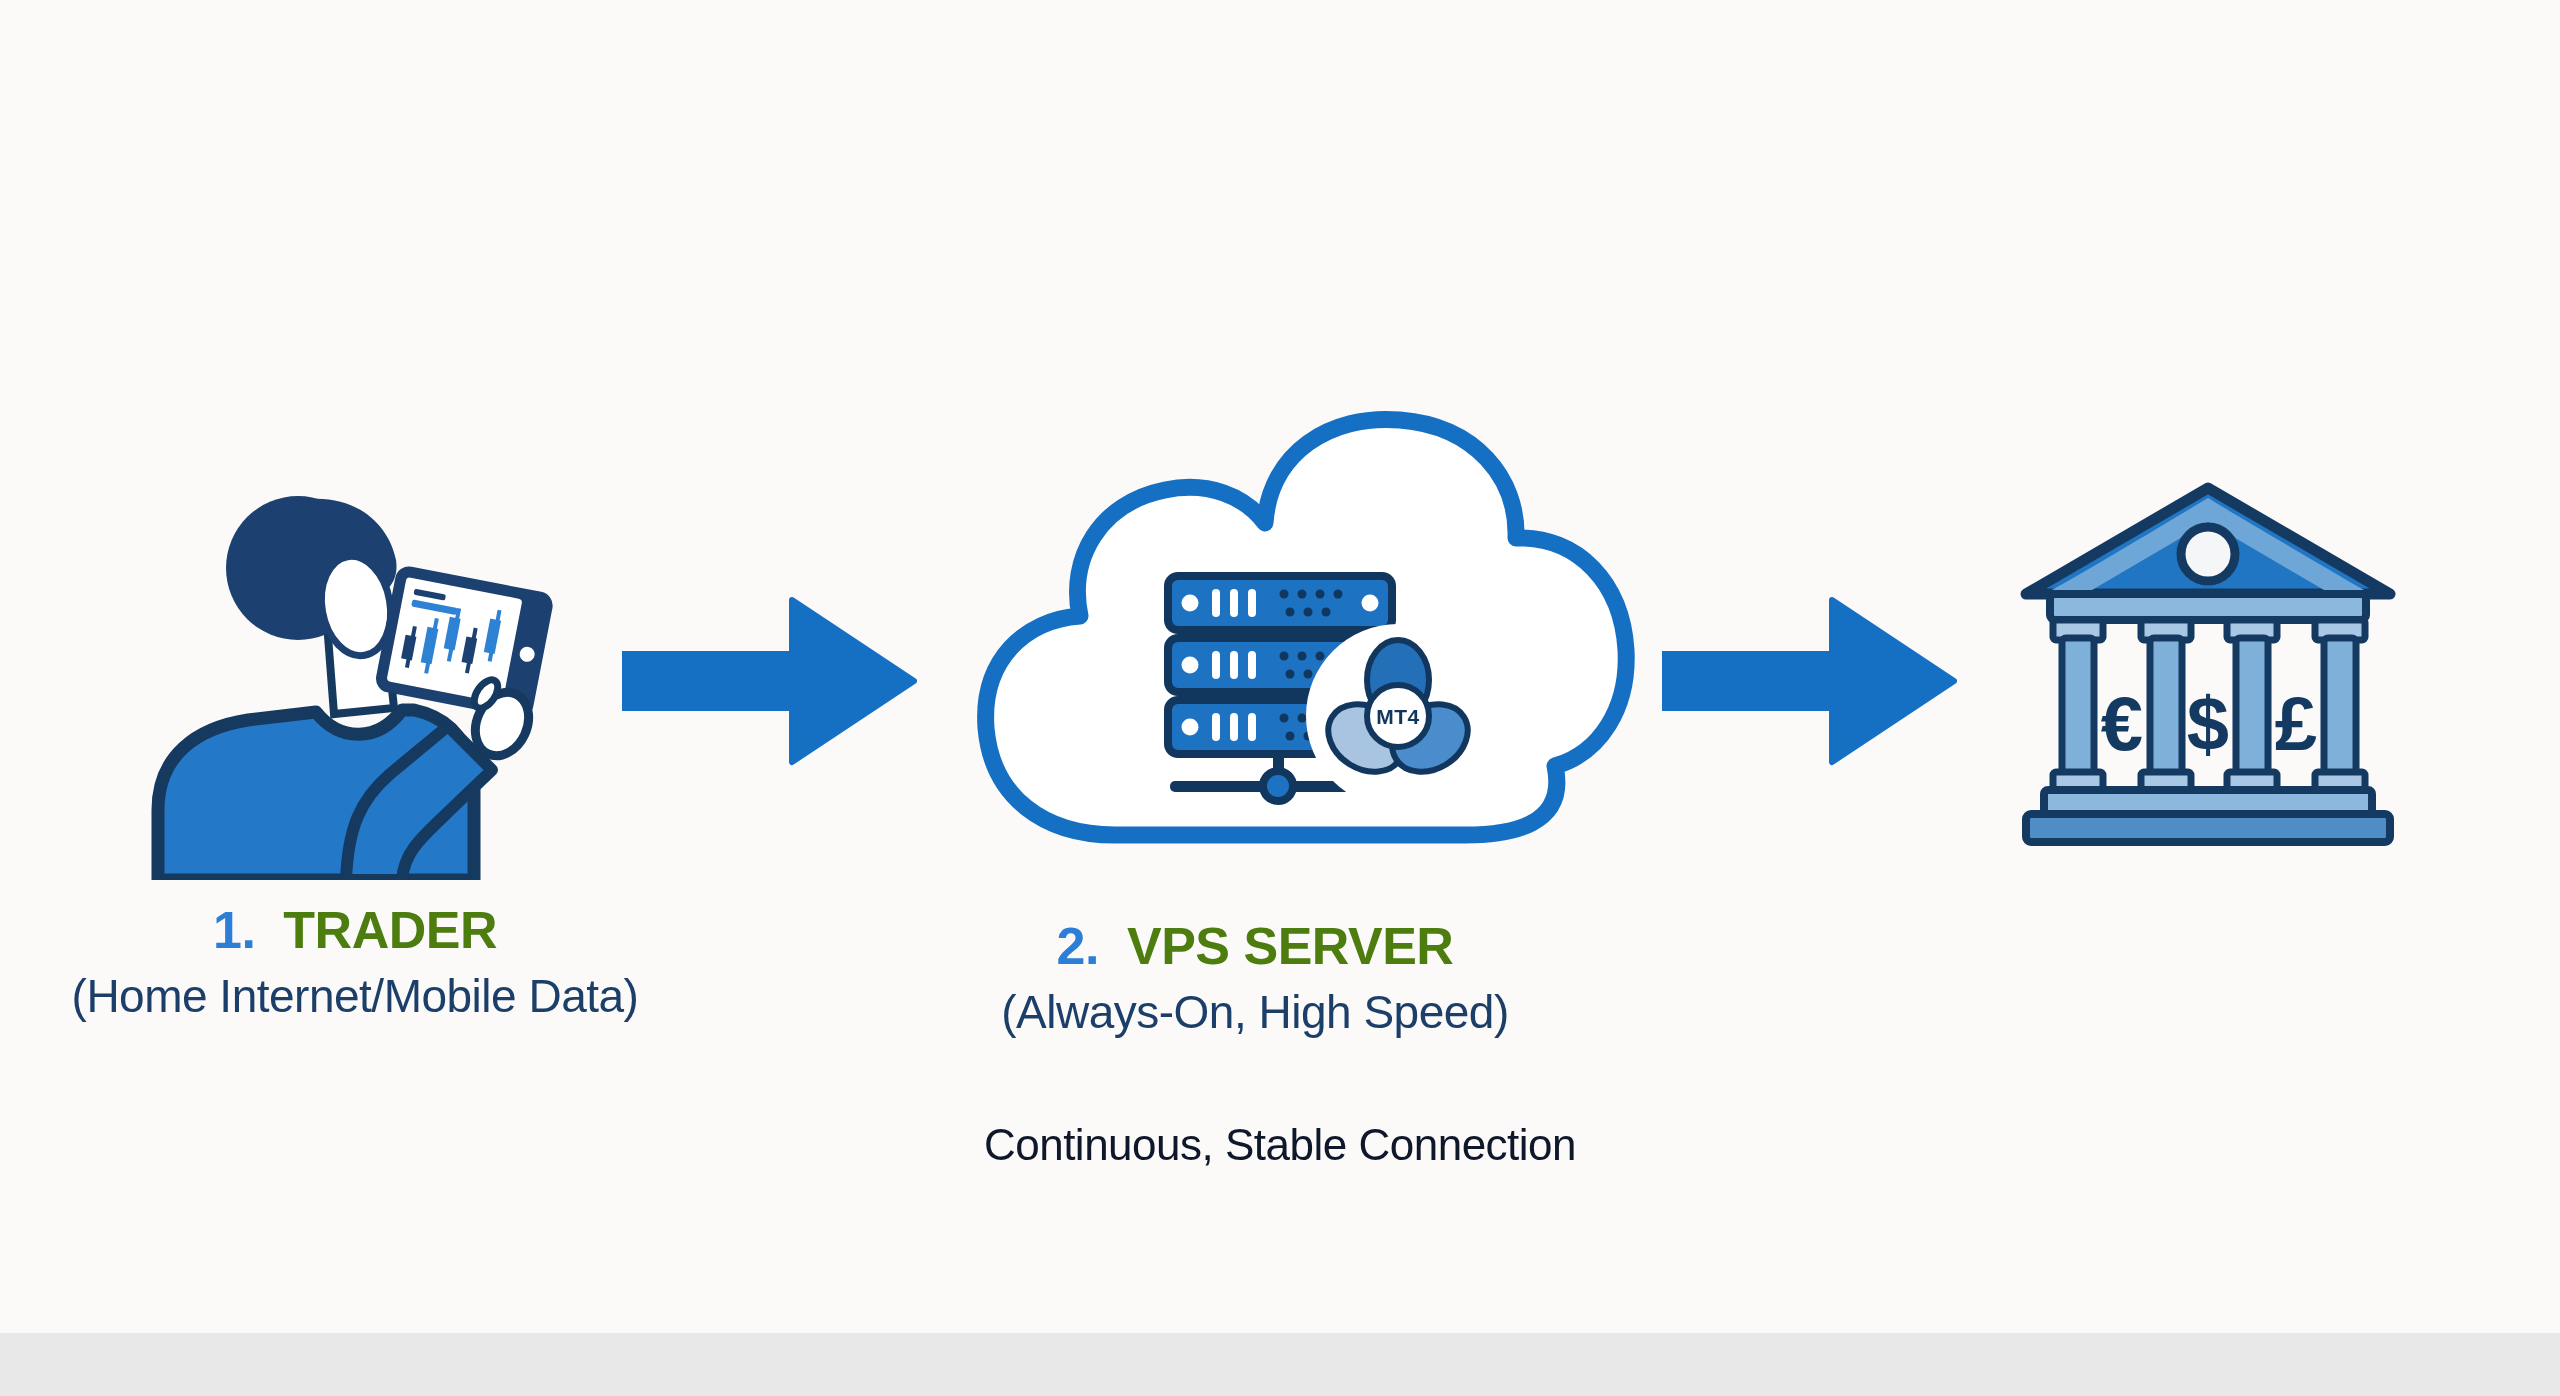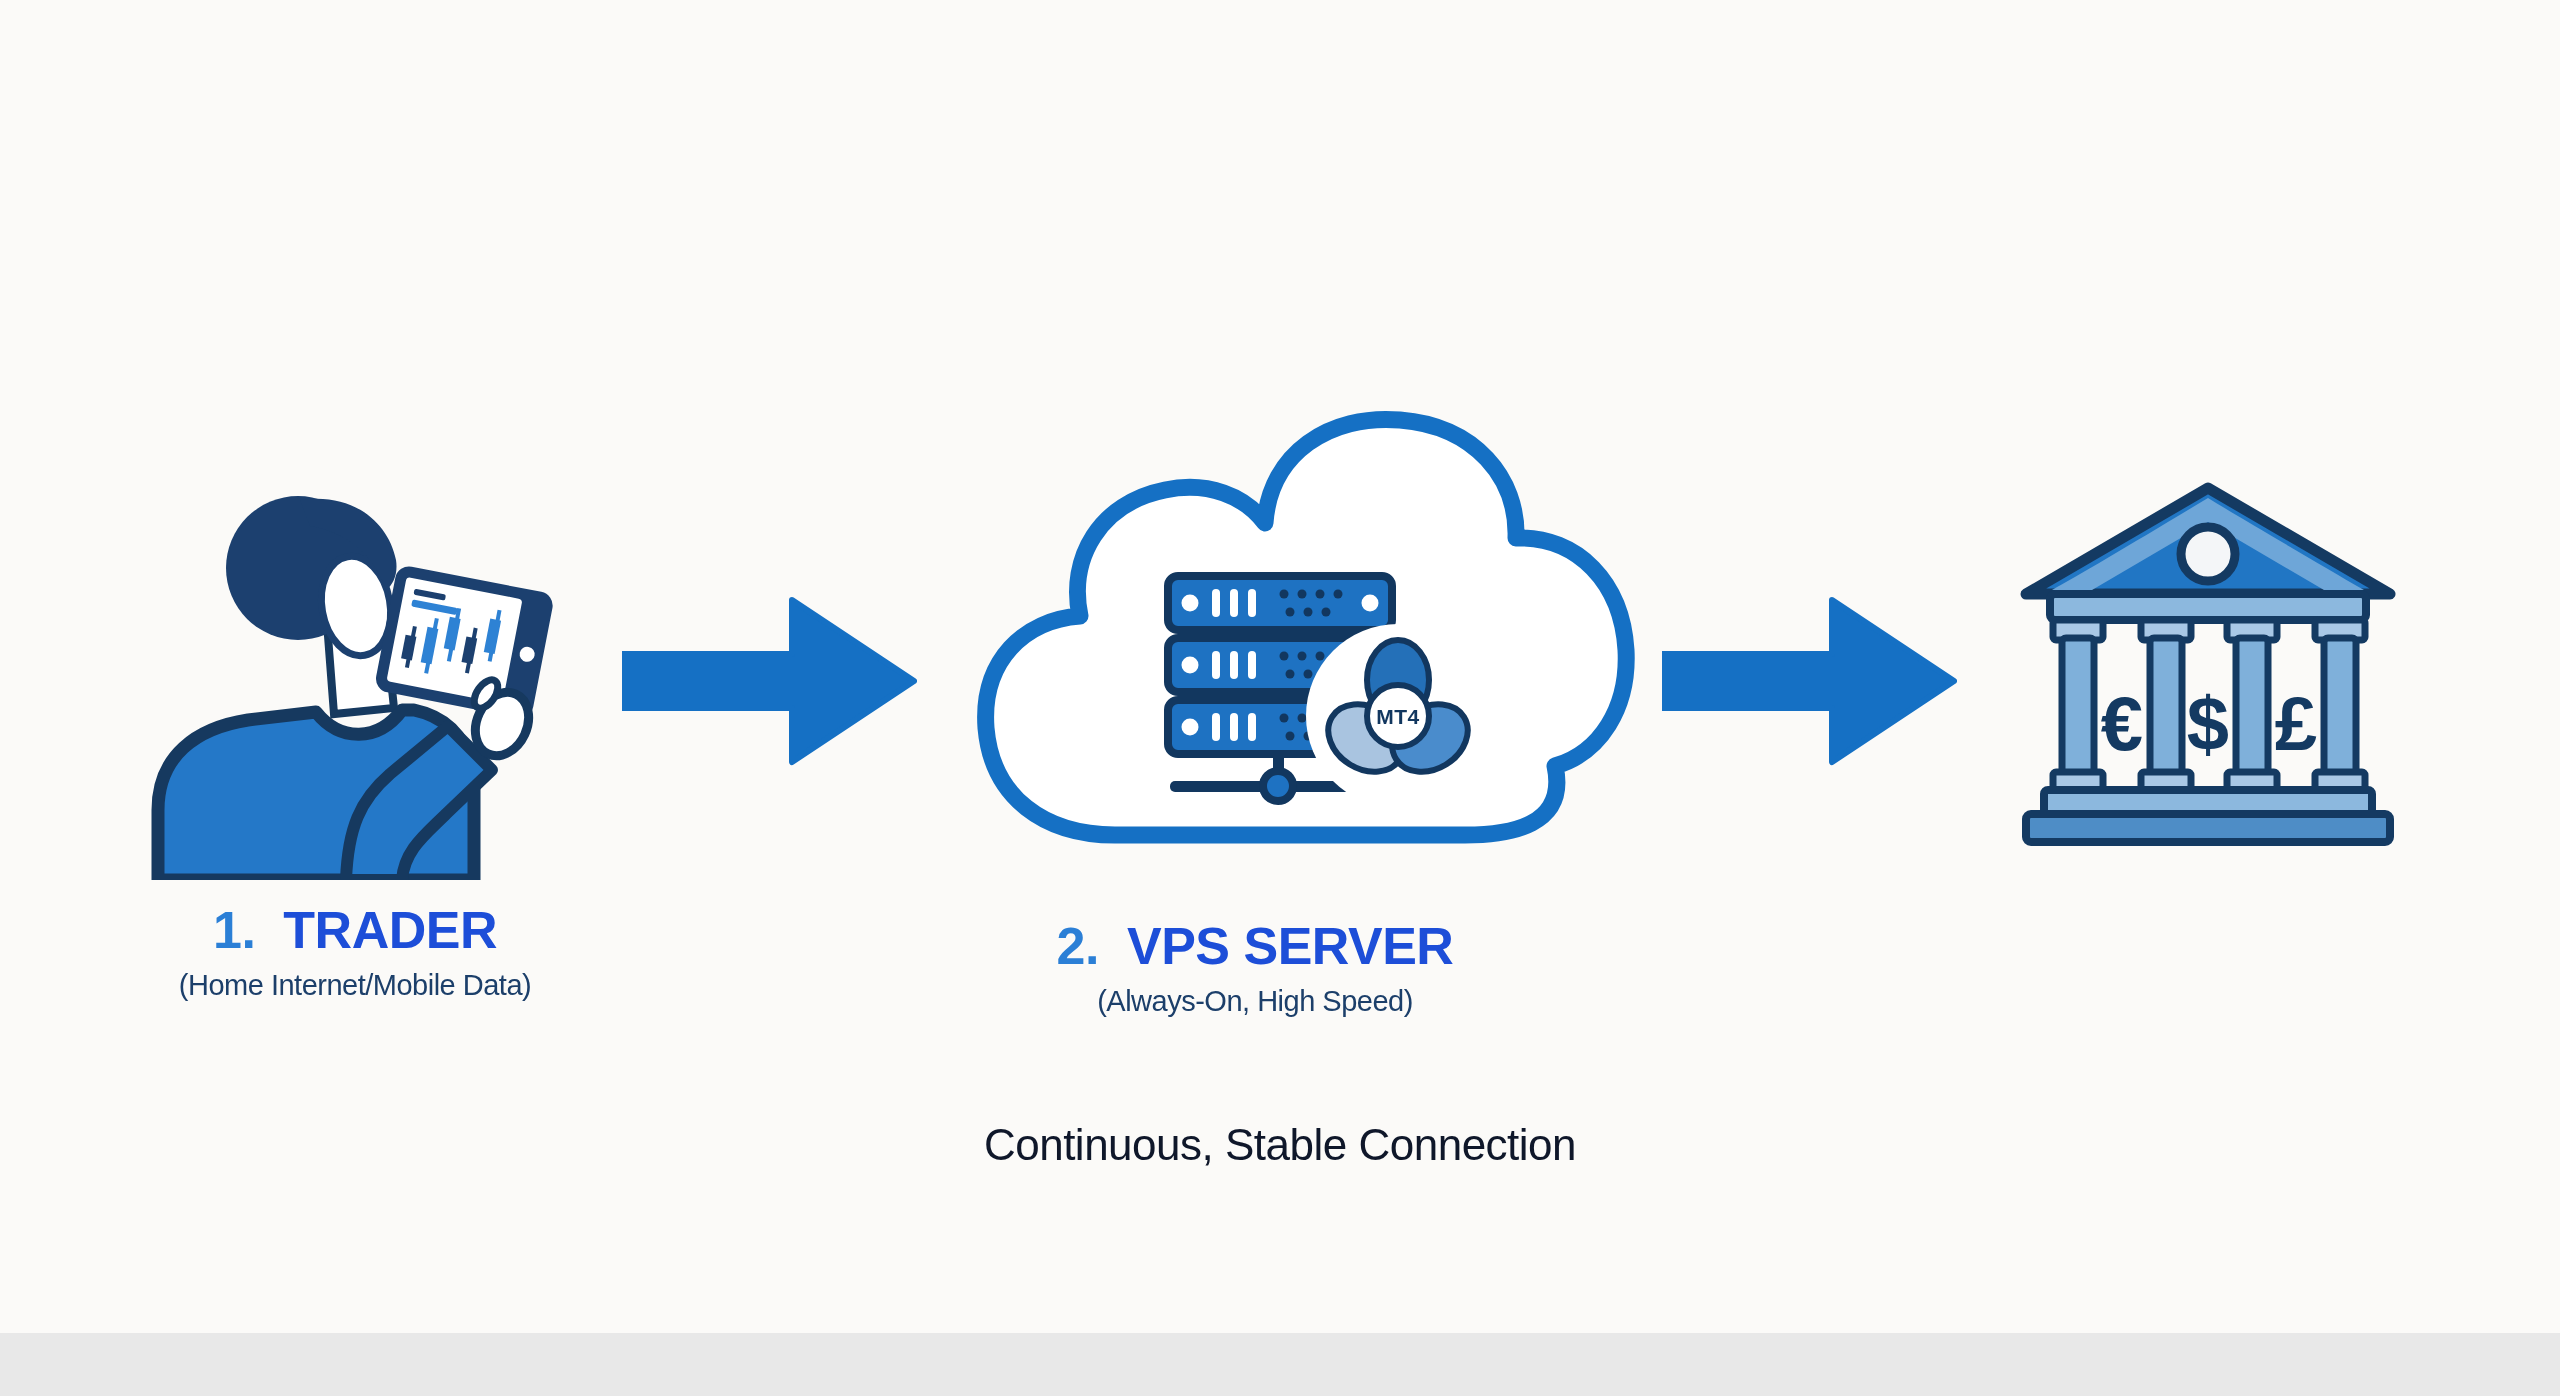--- a/index.html
+++ b/index.html
@@ -16,22 +16,22 @@
   #arrow-2{left:1662px; top:596px; width:295px; height:170px;}
 
   
   .step-label{position:absolute; width:600px; text-align:center;}
   #label-trader{left:55px; top:898px;}
   #label-vps{left:955px; top:914px;}
   #label-broker{left:1925px; top:898px;}
 
   .title{font-size:52px; font-weight:700; line-height:1.25; letter-spacing:-0.5px; color:#1b3d6e;}
   .title .num{color:#2b7fd6;}
-  .title .tt{margin-left:28px; color:#1d4ed8;}
-  .subtitle{margin-top:6px; font-size:29px; font-weight:400; color:#1c3f6a; letter-spacing:-0.5px;}
+  .title .tt{margin-left:28px; color:#4d7c0f;}
+  .subtitle{margin-top:6px; font-size:46px; font-weight:400; color:#1c3f6a; letter-spacing:-0.5px;}
 
   #caption{position:absolute; left:880px; top:1120px; width:800px; text-align:center;
            font-size:44px; font-weight:400; color:#0f172a; letter-spacing:-0.5px;}
 
   svg{display:block; width:100%; height:100%;}
   .mt4-text{font-family:"Liberation Sans", sans-serif; font-weight:700; font-size:21px; fill:#12375f; letter-spacing:0.5px;}
   .cur-text{font-family:"Liberation Sans", sans-serif; font-weight:700; font-size:76px; fill:#143a62;}
 </style>
 </head>
 <body>

